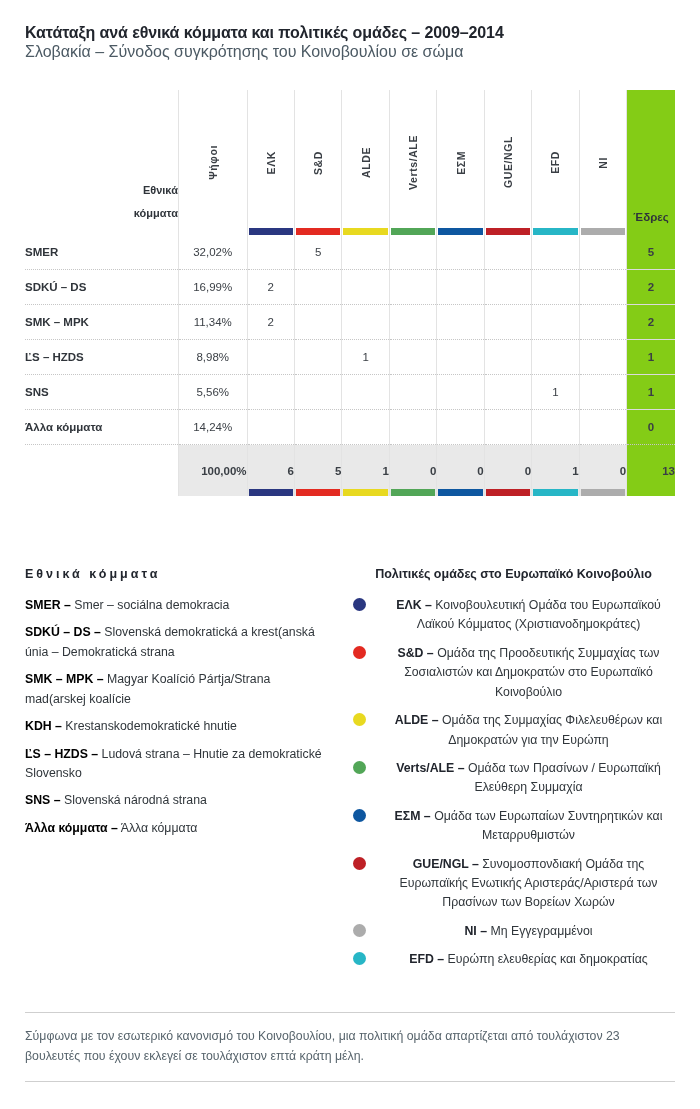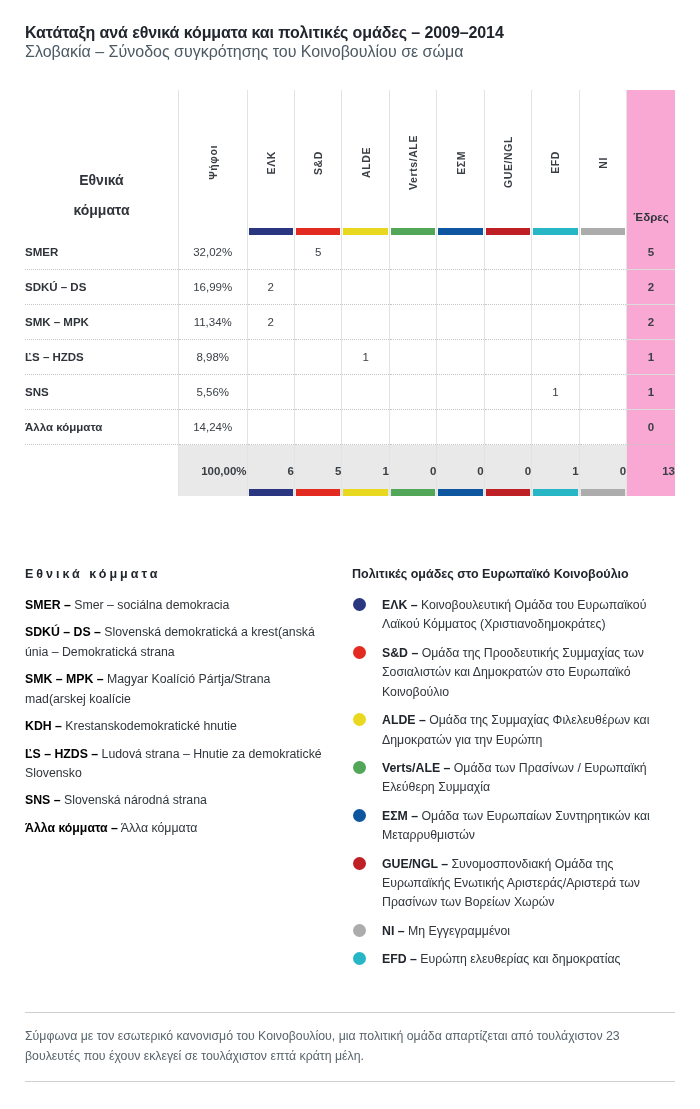--- a/index.html
+++ b/index.html
@@ -11,43 +11,43 @@
   .subtitle { margin:1px 0 0; font-size:16px; font-weight:normal; color:#4c5a64; }
 
   
   table { margin-top:29px; border-collapse:collapse; table-layout:fixed; width:650px; }
   col.c-name { width:152px; } col.c-votes { width:68px; }
   col.c-g { width:47px; } col.c-seats { width:48px; }
 
   thead th { height:133px; padding:0; font-weight:bold; position:relative;
              border-left:1px solid #e3e3e3; vertical-align:middle; }
   thead th:first-child { border-left:none; }
-  th.name-th { vertical-align:bottom; text-align:center; font-size:14px; color:#2f343a;
+  th.name-th { vertical-align:bottom; text-align:right; font-size:11px; color:#2f343a;
                line-height:2.1; padding-bottom:10px; white-space:pre-line; }
   th.seats-th { vertical-align:bottom; text-align:center; font-size:11.5px; color:#2f343a;
                 padding-bottom:12px; }
   .vert { display:block; margin:0 auto; writing-mode:vertical-rl; transform:rotate(180deg);
           font-size:10.5px; font-weight:bold; color:#3a3f45; letter-spacing:0.6px; }
   .hbar { position:absolute; left:1px; right:1px; bottom:0; height:7px; display:block; }
 
   tbody td { height:34px; padding:0; text-align:center; font-size:11.5px; color:#3a3f45;
              border-left:1px solid #e3e3e3; border-top:1px dotted #c6c6c6; }
   tbody td:first-child { border-left:none; }
   tbody tr:first-child td { border-top:none; }
   td.name { text-align:left; font-weight:bold; color:#2f343a; }
-  .seats-bg { background:#f9a8d4; }
+  .seats-bg { background:#84cc16; }
   td.seats { font-weight:bold; border-top:1px solid #dbdbdb; }
   tr.total td { height:51px; border-top:1px dotted #c6c6c6; font-weight:bold;text-align:right; }
   tr.total td.tg { background:#e9e9e9; position:relative; }
   tr.total td.name { background:#fff; }
 
   
   .legends { margin-top:71px; display:flex; }
   .legend-left { width:303px; margin-right:24px; }
-  .legend-right { flex:1; }
+  .legend-right { flex:1;text-align:center; }
   .legend h3 { margin:0 0 15px; font-size:12.5px; color:#21252d; }
   .legend-left h3 { letter-spacing:3px; }
   .lp-item { margin:8px 0; font-size:12.3px; line-height:1.58; color:#30363b; }
   .lp-item b { color:#000000; }
   .lg-item { position:relative; margin:9px 0; padding-left:30px; font-size:12.3px;
              line-height:1.58; color:#30363b; }
   .lg-item b { color:#21252d; }
   .dot { position:absolute; left:1px; top:2px; width:13px; height:13px; border-radius:50%; }
 
   

